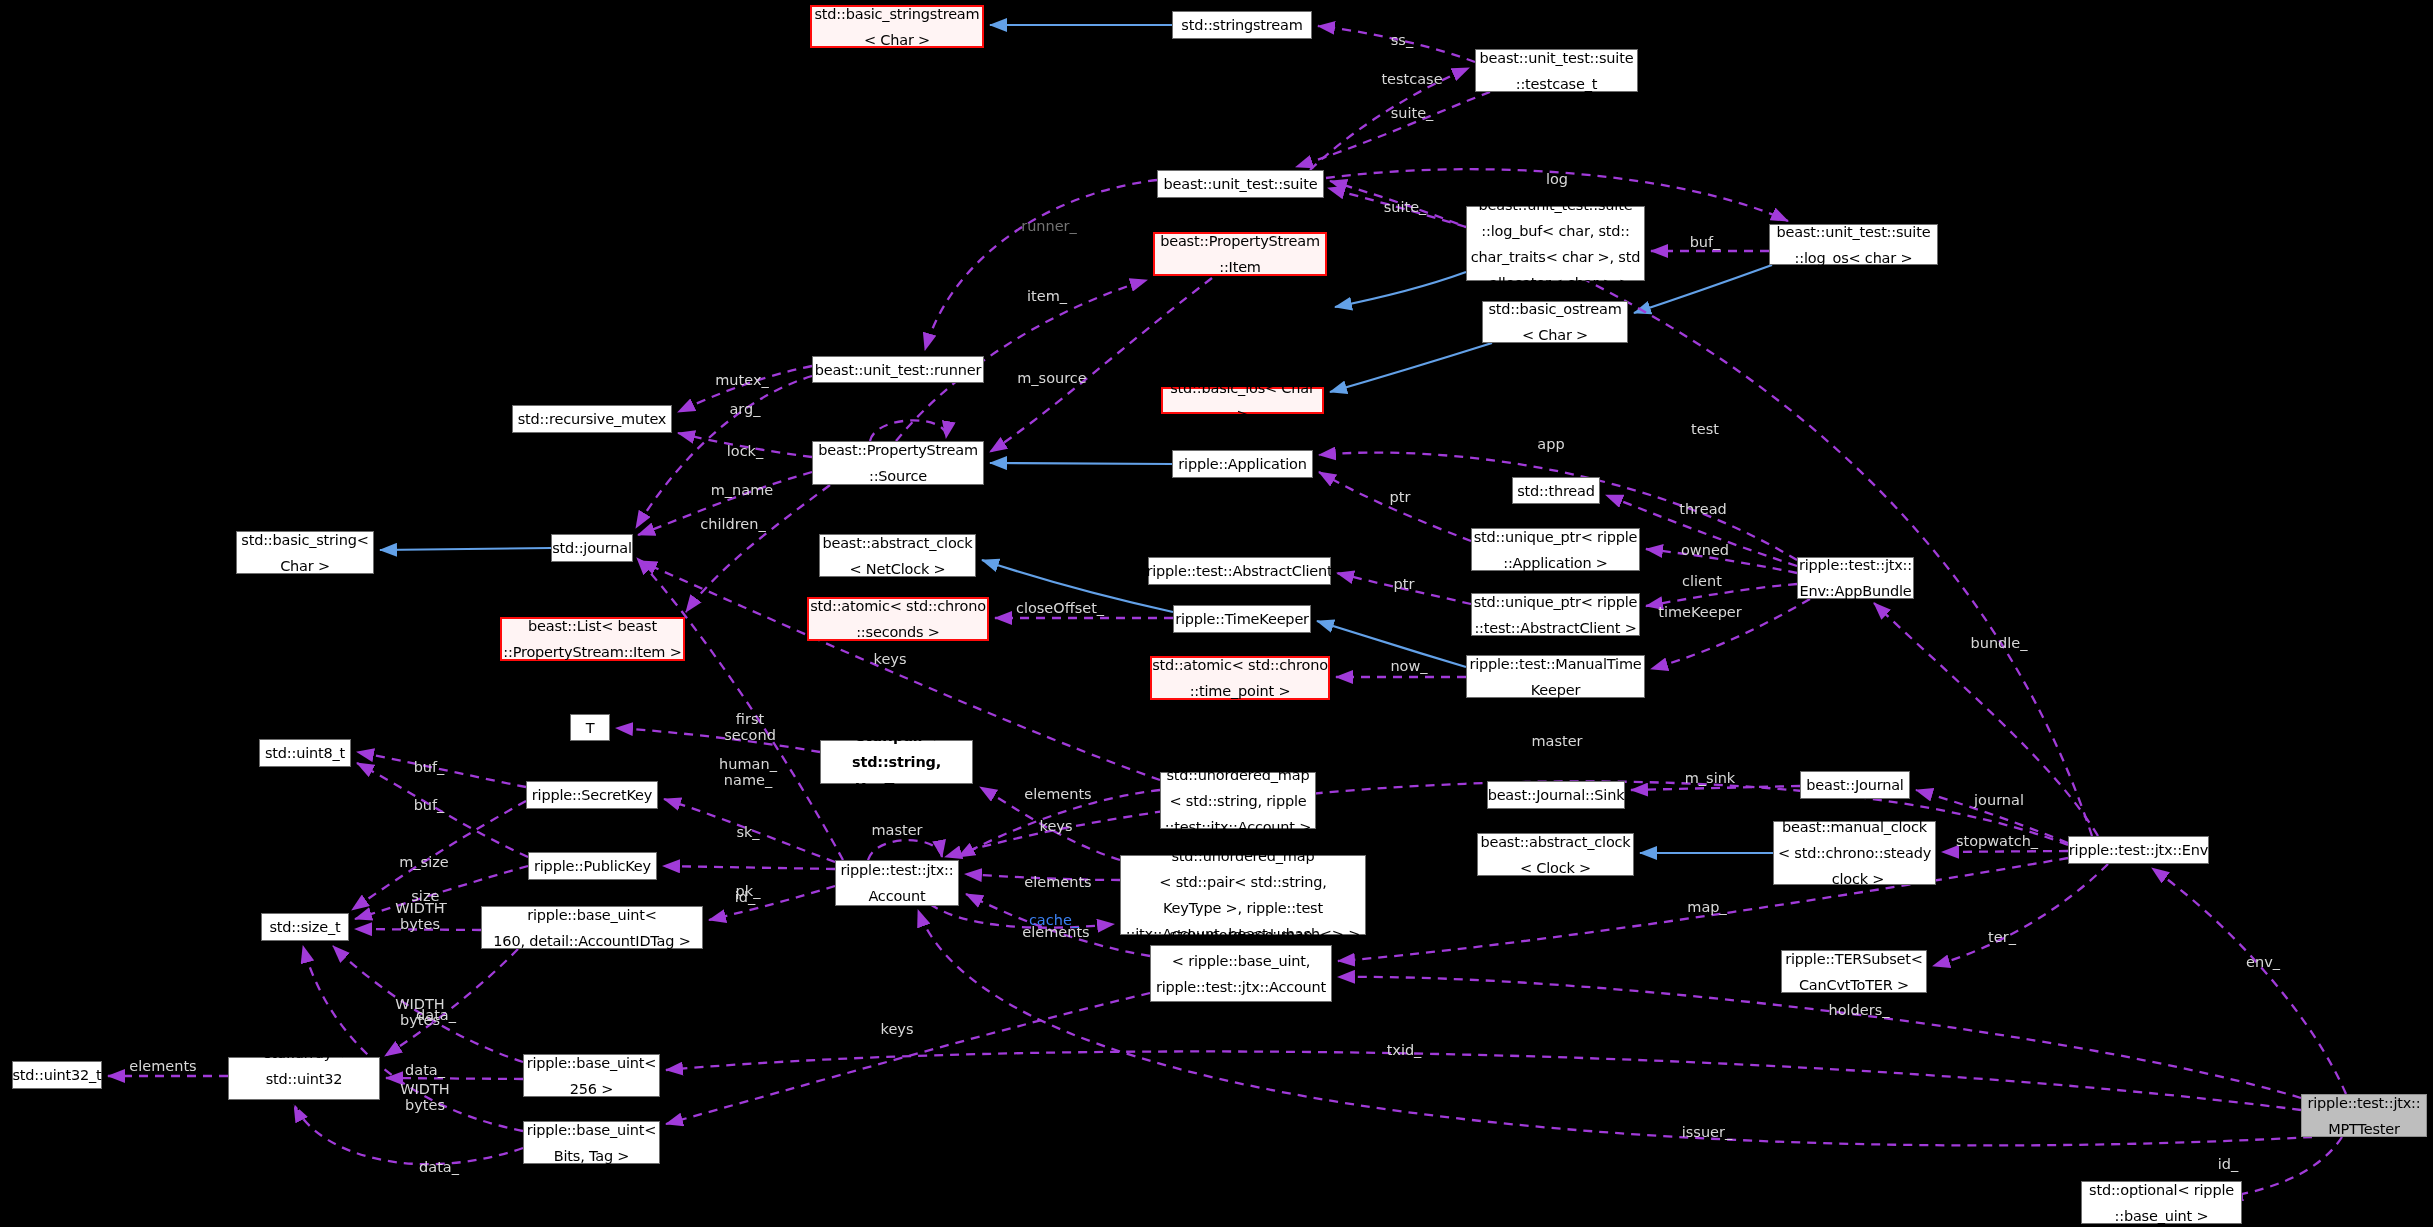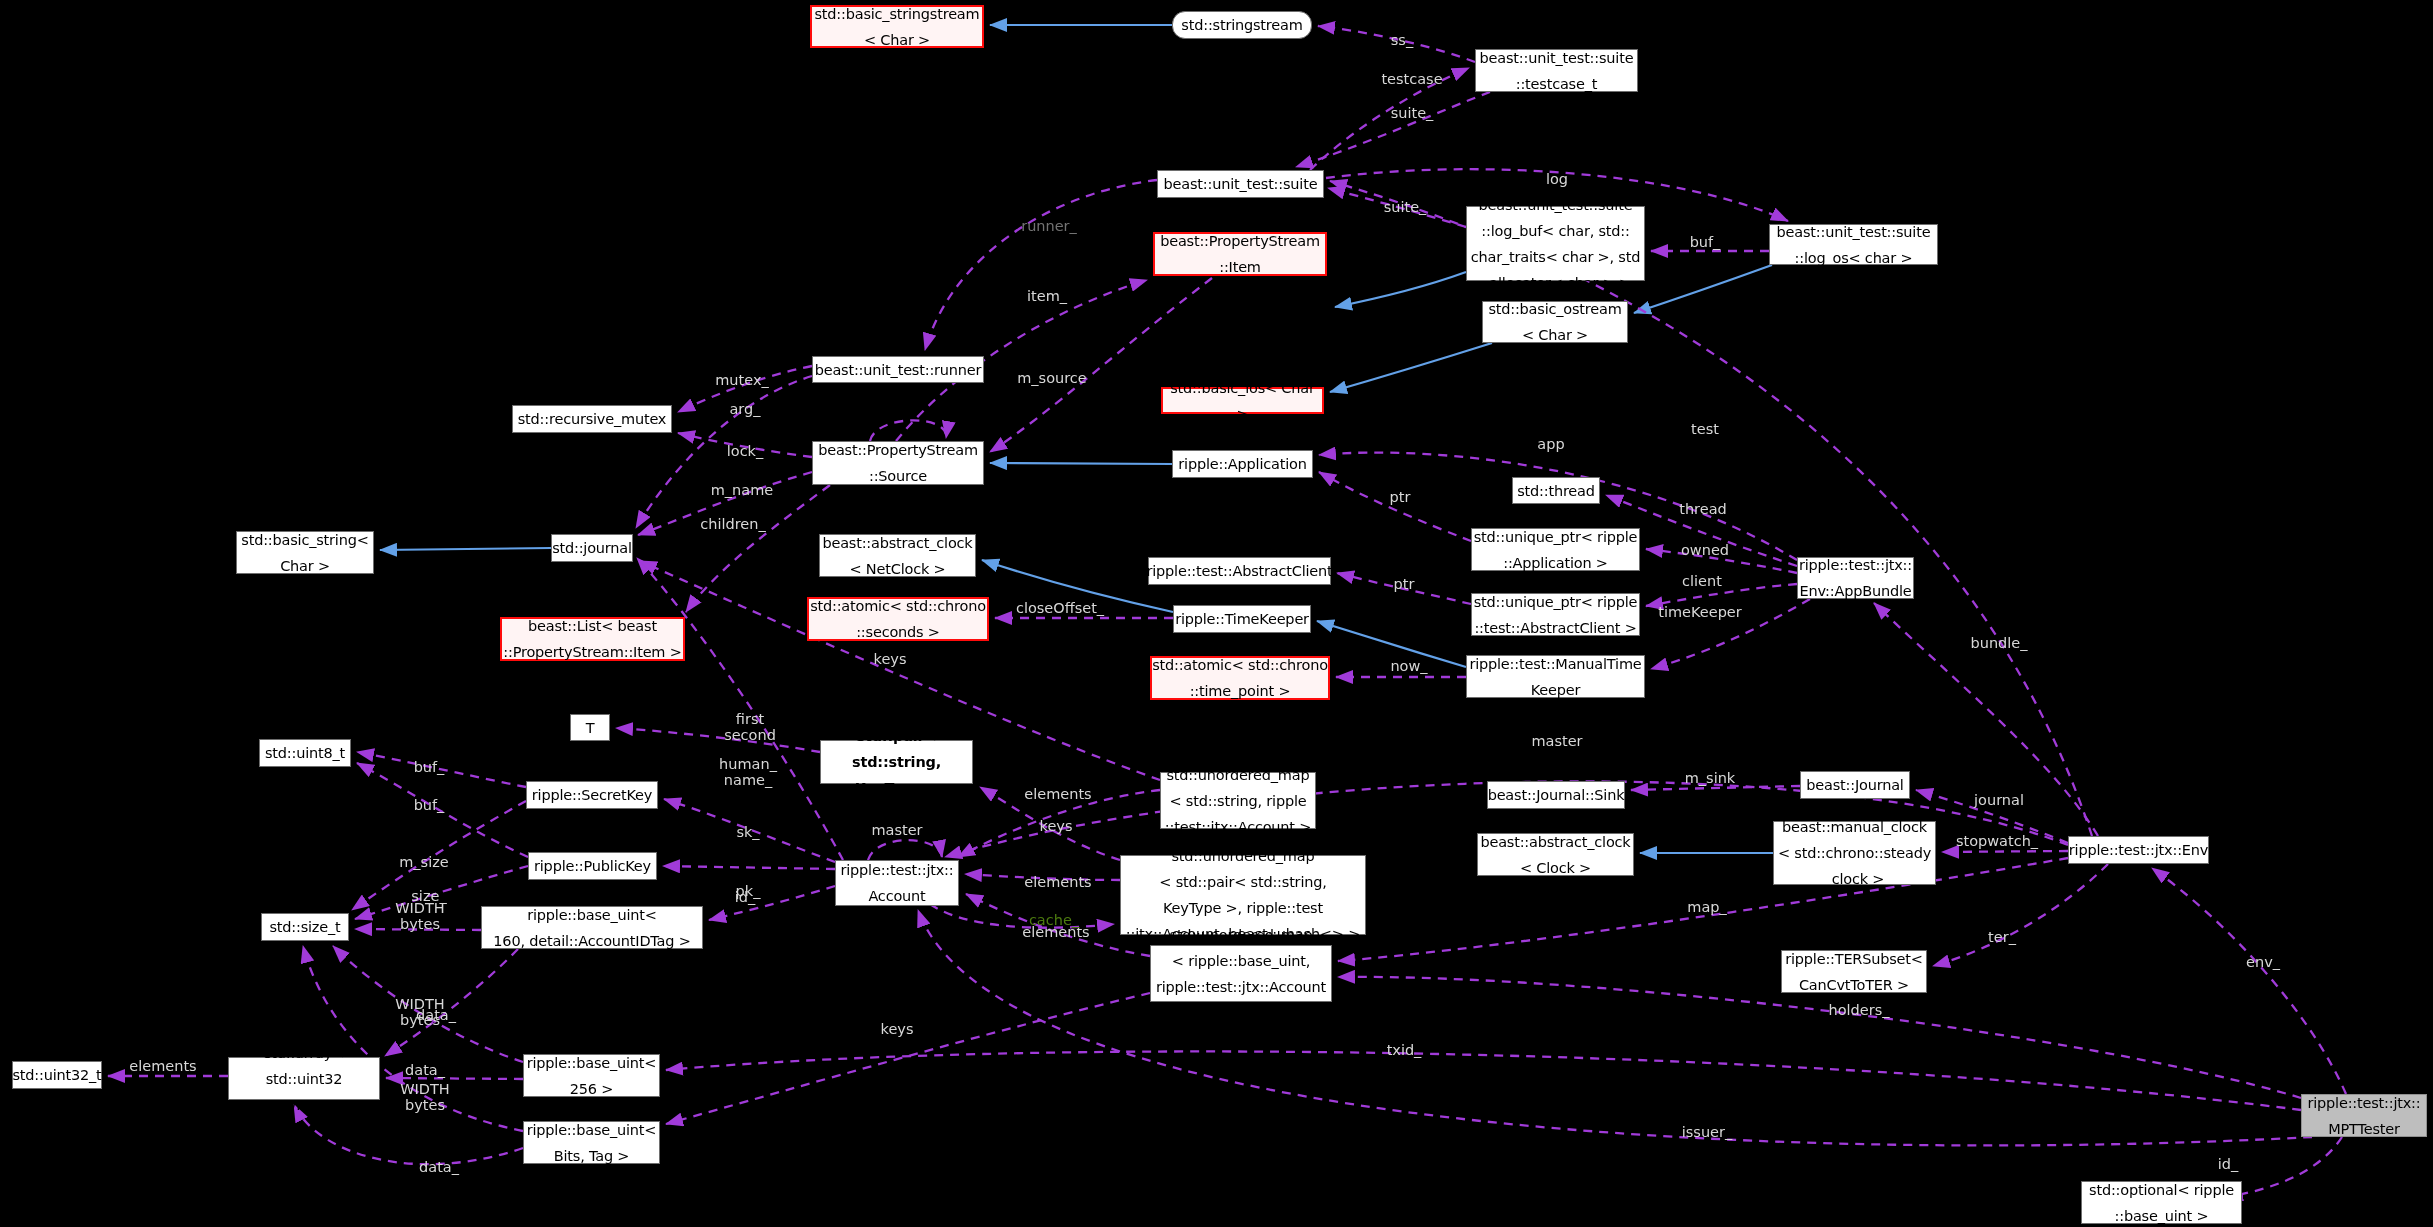--- a/index.html
+++ b/index.html
@@ -154,27 +154,27 @@
 bytes</div>
     <div class="edge-label" style="left: 425px; top: 1097px; color: rgb(216, 216, 216);">WIDTH
 bytes</div>
     <div class="edge-label" style="left: 436px; top: 1015px; color: rgb(216, 216, 216);">data_</div>
     <div class="edge-label" style="left: 425px; top: 1070px; color: rgb(216, 216, 216);">data_</div>
     <div class="edge-label" style="left: 439px; top: 1167px; color: rgb(216, 216, 216);">data_</div>
     <div class="edge-label" style="left: 163px; top: 1066px; color: rgb(216, 216, 216);">elements</div>
     <div class="edge-label" style="left: 1058px; top: 794px; color: rgb(216, 216, 216);">elements</div>
     <div class="edge-label" style="left: 1058px; top: 882px; color: rgb(216, 216, 216);">elements</div>
     <div class="edge-label" style="left: 1056px; top: 932px; color: rgb(216, 216, 216);">elements</div>
-    <div class="edge-label" style="left: 1054px; top: 920px; color: #4d7c0f;">cache_</div>
+    <div class="edge-label" style="left: 1054px; top: 920px; color: #3b82f6;">cache_</div>
     <div class="edge-label" style="left: 890px; top: 659px; color: rgb(216, 216, 216);">keys</div>
     <div class="edge-label" style="left: 1056px; top: 826px; color: rgb(216, 216, 216);">keys</div>
     <div class="edge-label" style="left: 897px; top: 1029px; color: rgb(216, 216, 216);">keys</div>
     <div class="node red" style="left: 810px; top: 5px; width: 174px; height: 43px;">std::basic_stringstream
 &lt; Char &gt;</div>
-    <div class="node" style="left: 1172px; top: 11px; width: 140px; height: 28px; border-radius: 13px;">std::stringstream</div>
+    <div class="node" style="left: 1172px; top: 11px; width: 140px; height: 28px;">std::stringstream</div>
     <div class="node" style="left: 1475px; top: 49px; width: 163px; height: 43px;">beast::unit_test::suite
 ::testcase_t</div>
     <div class="node" style="left: 1157px; top: 170px; width: 167px; height: 28px;">beast::unit_test::suite</div>
     <div class="node" style="left: 1466px; top: 206px; width: 179px; height: 75px;">beast::unit_test::suite
 ::log_buf&lt; char, std::
 char_traits&lt; char &gt;, std
 ::allocator&lt; char &gt; &gt;</div>
     <div class="node" style="left: 1769px; top: 224px; width: 169px; height: 41px;">beast::unit_test::suite
 ::log_os&lt; char &gt;</div>
     <div class="node red" style="left: 1153px; top: 232px; width: 174px; height: 44px;">beast::PropertyStream

